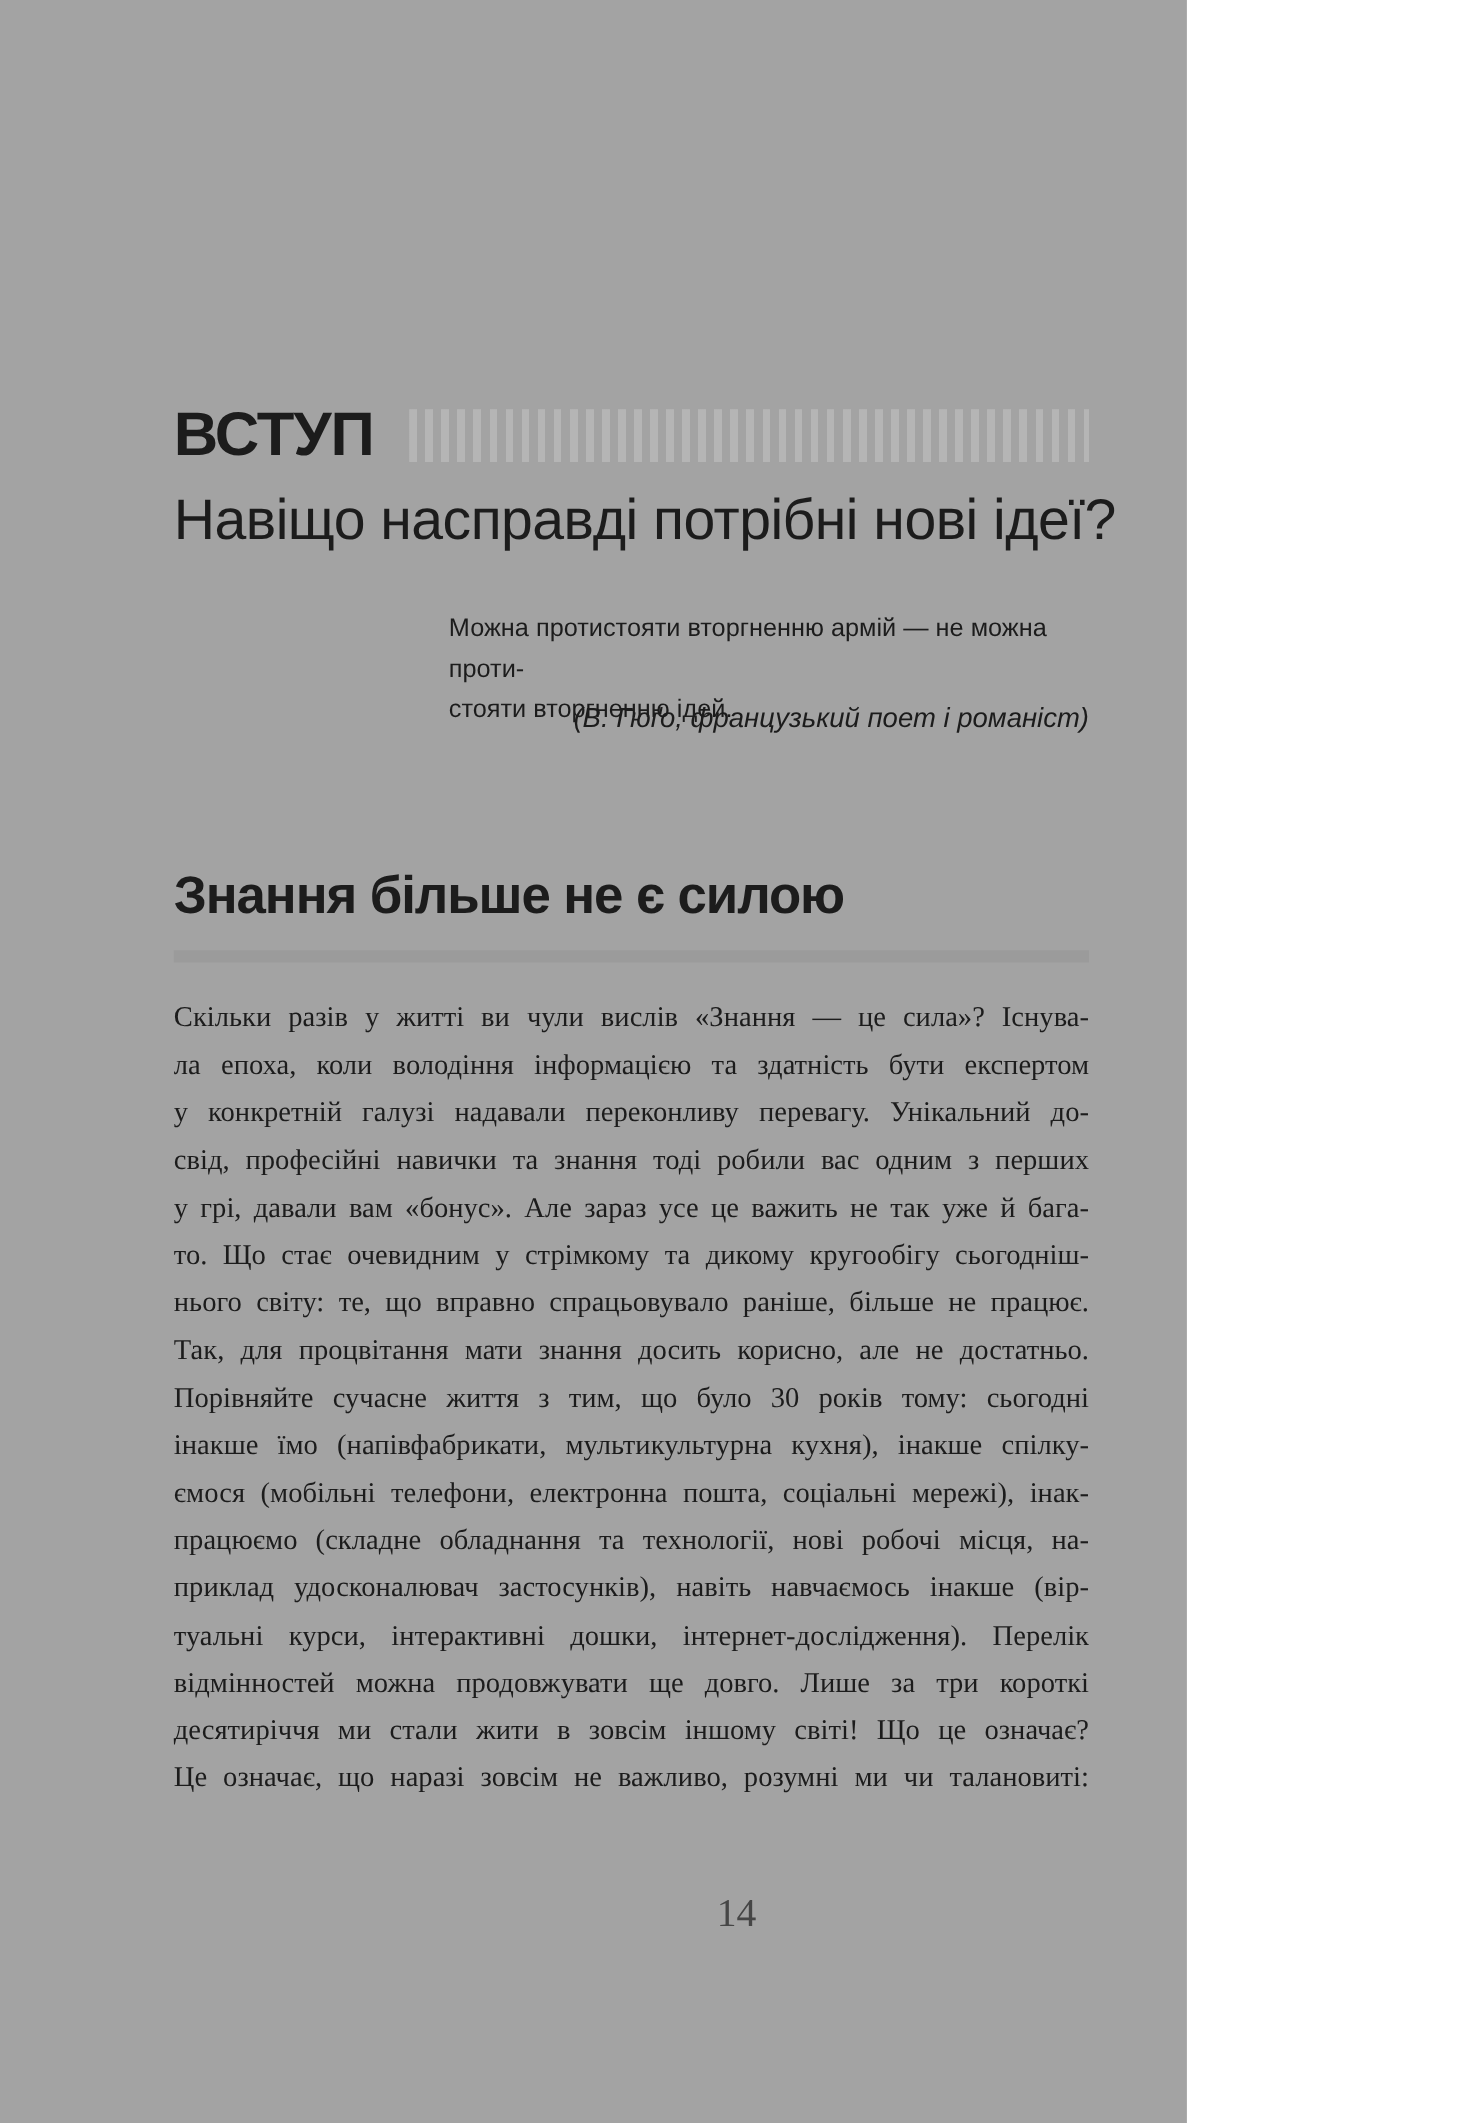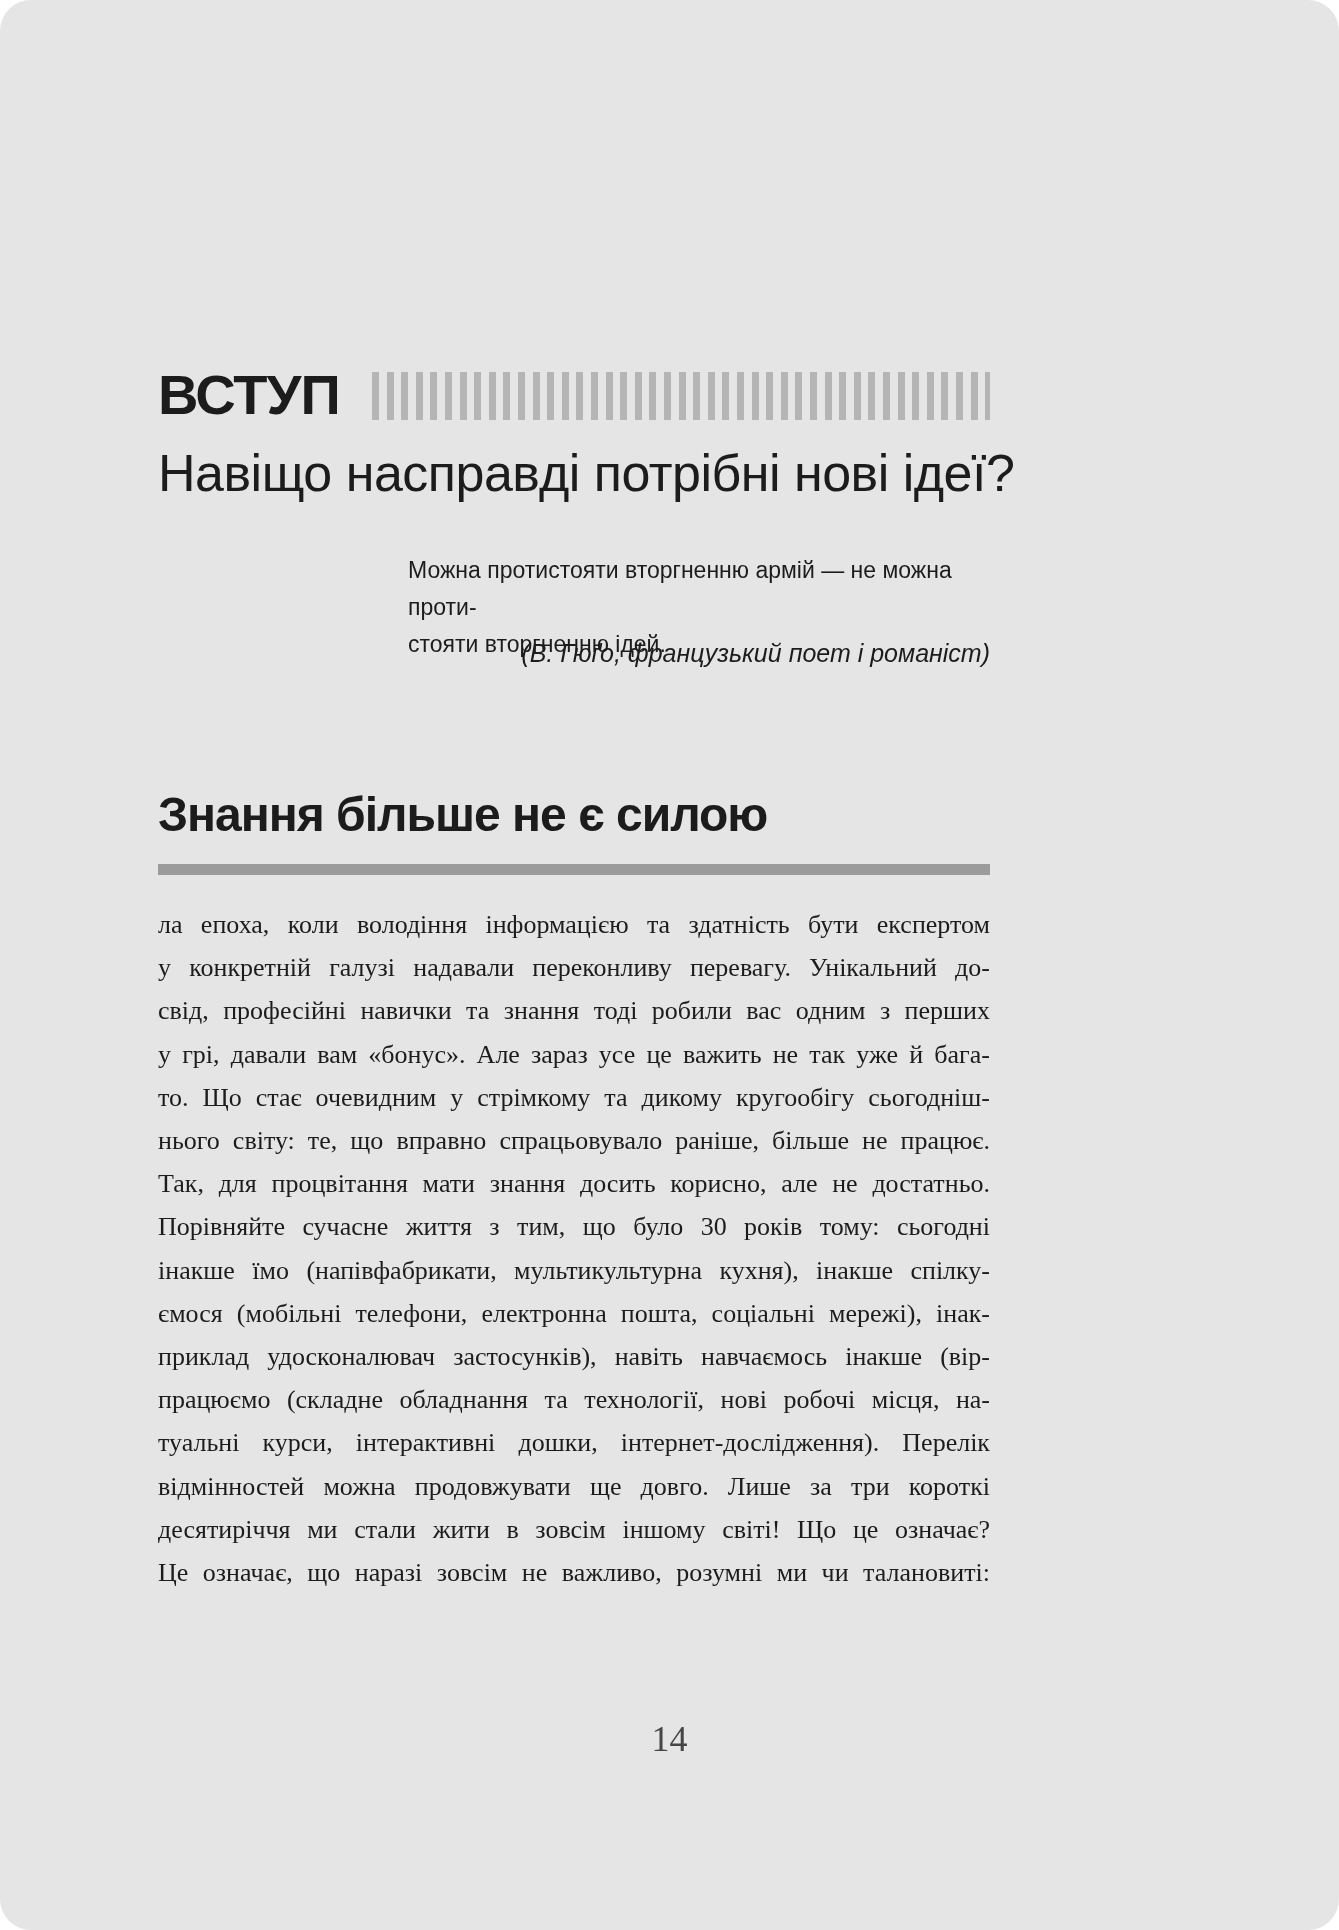--- a/index.html
+++ b/index.html
@@ -5,27 +5,26 @@
   :root{
     --text:#1c1c1c;
     --bars:#b5b5b5;
     --rule:#9b9b9b;
     --pagenum:#464646;
   }
   *{margin:0;padding:0;box-sizing:border-box;}
   html,body{background:#ffffff;}
   .page{
     position:relative;
-    width:1339px;
+    width:1079px;
     height:1930px;
-    background:#e5e5e5;
+    background:#a3a3a3;
     overflow:hidden;
     font-family:"Liberation Serif", serif;
     color:var(--text);
-    border-radius:31px;
   }
   .content{
     position:absolute;
     left:158px;
     top:0;
     width:832px;
     height:100%;
   }
   
   .kicker-row{
@@ -158,32 +157,33 @@
         <div class="epigraph-line">стояти вторгненню ідей.</div>
       </div>
 
     <div class="attribution">(В. Гюґо, французький поет і романіст)</div>
 
     <div class="section-heading">Знання більше не є силою</div>
 
     <div class="section-rule"></div>
 
     <div class="body-paragraph">
+        <div class="body-line">Скільки разів у житті ви чули вислів «Знання — це сила»? Існува-</div>
         <div class="body-line">ла епоха, коли володіння інформацією та здатність бути експертом</div>
         <div class="body-line">у конкретній галузі надавали переконливу перевагу. Унікальний до-</div>
         <div class="body-line">свід, професійні навички та знання тоді робили вас одним з перших</div>
         <div class="body-line">у грі, давали вам «бонус». Але зараз усе це важить не так уже й бага-</div>
         <div class="body-line">то. Що стає очевидним у стрімкому та дикому кругообігу сьогодніш-</div>
         <div class="body-line">нього світу: те, що вправно спрацьовувало раніше, більше не працює.</div>
         <div class="body-line">Так, для процвітання мати знання досить корисно, але не достатньо.</div>
         <div class="body-line">Порівняйте сучасне життя з тим, що було 30 років тому: сьогодні</div>
         <div class="body-line">інакше їмо (напівфабрикати, мультикультурна кухня), інакше спілку-</div>
         <div class="body-line">ємося (мобільні телефони, електронна пошта, соціальні мережі), інак-</div>
+        <div class="body-line">працюємо (складне обладнання та технології, нові робочі місця, на-</div>
         <div class="body-line">приклад удосконалювач застосунків), навіть навчаємось інакше (вір-</div>
-        <div class="body-line">працюємо (складне обладнання та технології, нові робочі місця, на-</div>
         <div class="body-line">туальні курси, інтерактивні дошки, інтернет-дослідження). Перелік</div>
         <div class="body-line">відмінностей можна продовжувати ще довго. Лише за три короткі</div>
         <div class="body-line">десятиріччя ми стали жити в зовсім іншому світі! Що це означає?</div>
         <div class="body-line">Це означає, що наразі зовсім не важливо, розумні ми чи талановиті:</div>
       </div>
 
   </div>
 
   <div class="page-number">14</div>
 </div>

